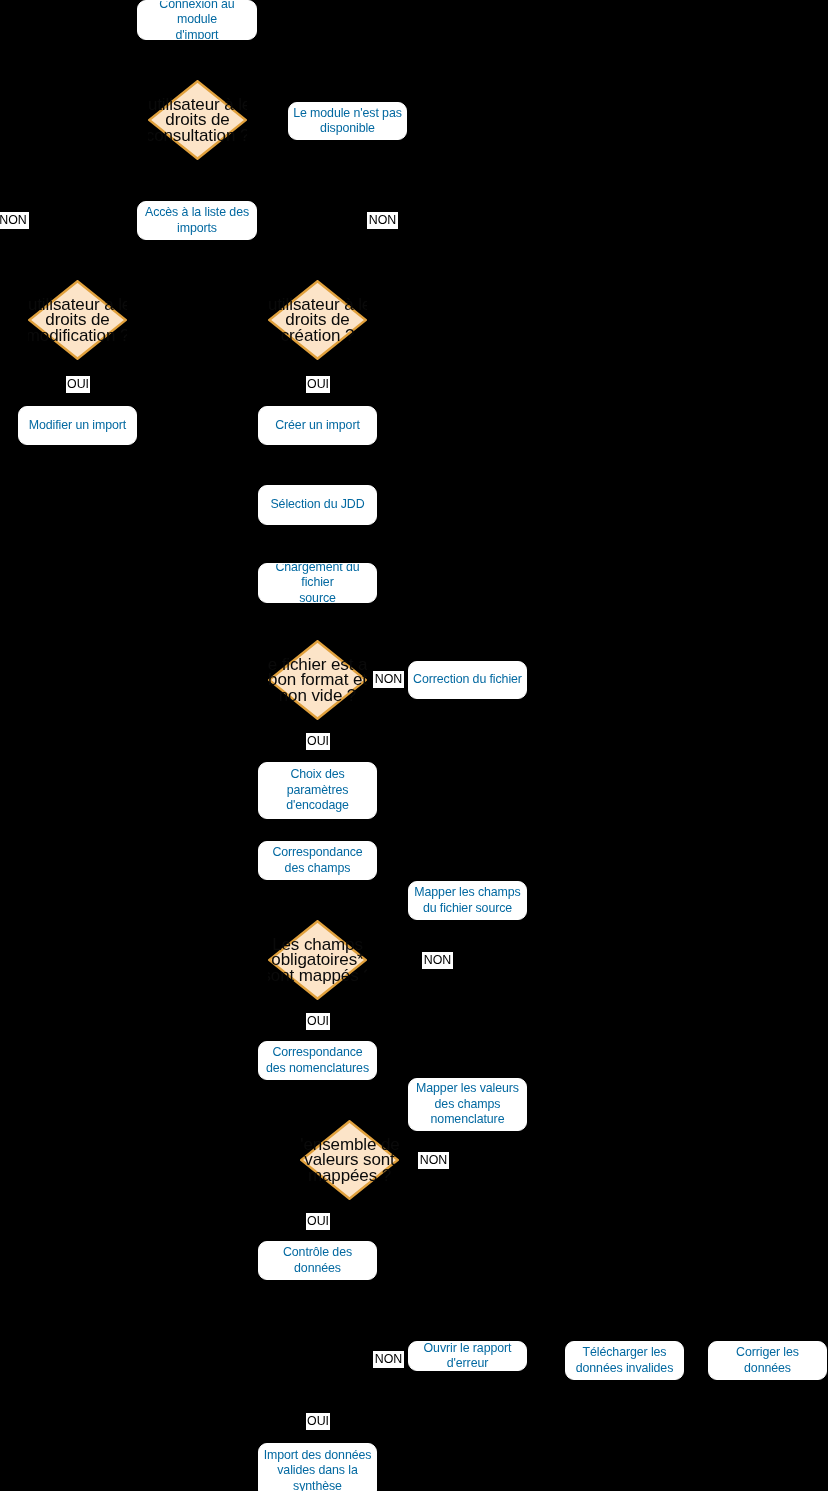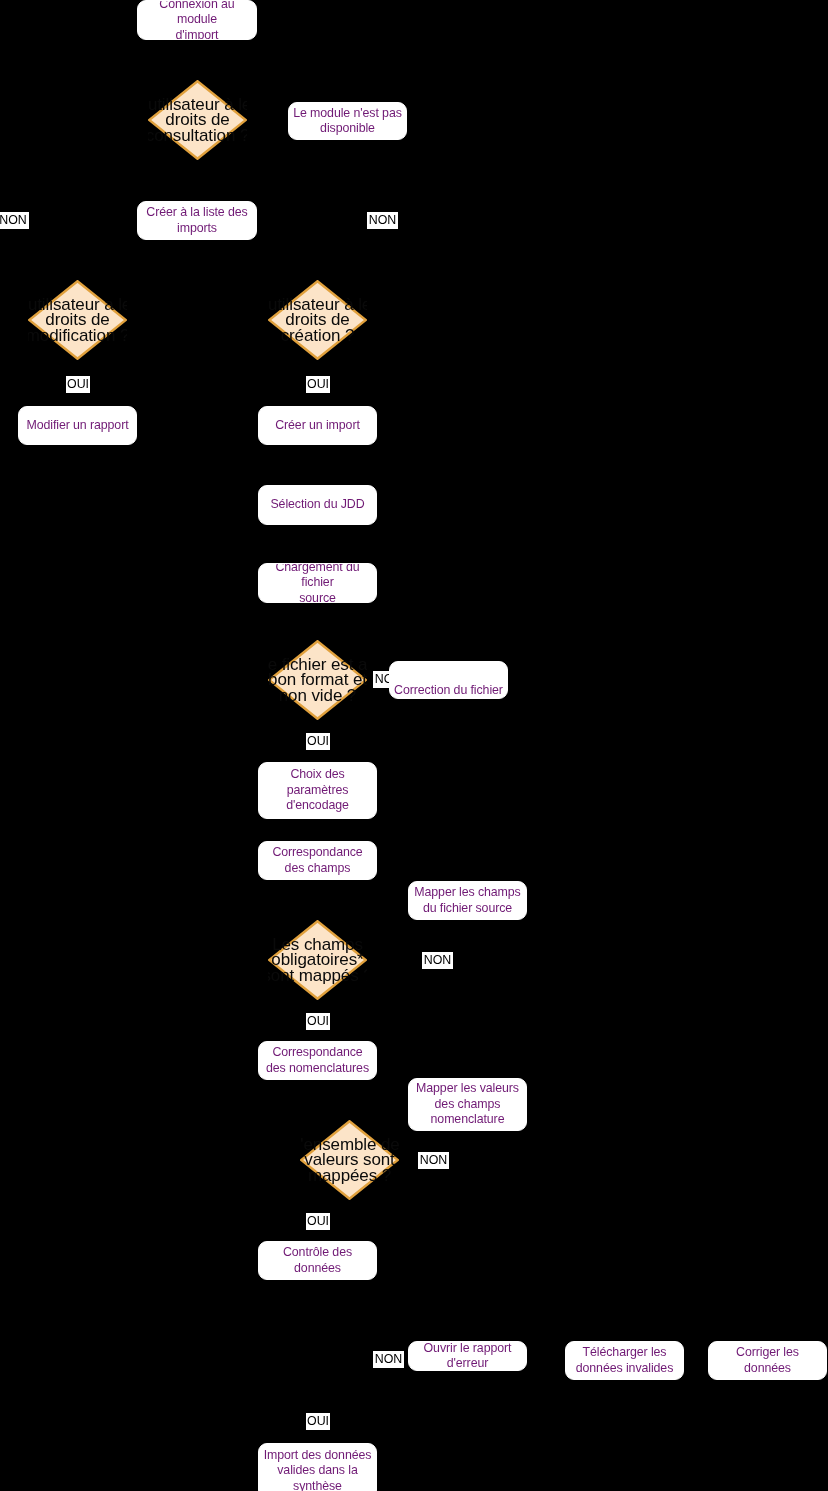--- a/index.html
+++ b/index.html
@@ -9,21 +9,21 @@
 
   
   .node{
     position:absolute;
     background:#ffffff;
     border:1px solid #ffffff;
     border-radius:9px;
     box-sizing:border-box;
     display:flex;align-items:center;justify-content:center;
     text-align:center;
-    color:#701a75;
+    color:#0369a1;
     font-size:12.4px;
     line-height:15.5px;
     letter-spacing:-0.1px;
     overflow:hidden;
     white-space:pre-line;
   }
 
   
   .decision{
     position:absolute;
@@ -88,21 +88,21 @@
   <div class="node" style="left:288px;top:102px;width:119px;height:38px;">
     <span>Le module n'est pas
 disponible</span>
   </div>
 
   <div class="elabel" style="left:-3px;top:212px;width:32px;height:17px;text-align:center;">
     <span>NON</span>
   </div>
 
   <div class="node" style="left:137px;top:201px;width:120px;height:39px;">
-    <span>Créer à la liste des
+    <span>Accès à la liste des
 imports</span>
   </div>
 
   <div class="elabel" style="left:367px;top:212px;width:31px;height:17px;text-align:center;">
     <span>NON</span>
   </div>
 
   <div class="decision" style="left:28px;top:280px;width:99px;height:80px;">
     <svg class="dshape" viewBox="0 0 99 80" preserveAspectRatio="none">
       <polygon points="49.5,1.2 97.8,40 49.5,78.8 1.2,40" fill="#fce4c8" stroke="#e0a03c" stroke-width="2.4"></polygon>
@@ -127,21 +127,21 @@
 
   <div class="elabel" style="left:66px;top:376px;width:24px;height:17px;text-align:center;">
     <span>OUI</span>
   </div>
 
   <div class="elabel" style="left:306px;top:376px;width:24px;height:17px;text-align:center;">
     <span>OUI</span>
   </div>
 
   <div class="node" style="left:18px;top:406px;width:119px;height:39px;">
-    <span>Modifier un rapport</span>
+    <span>Modifier un import</span>
   </div>
 
   <div class="node" style="left:258px;top:406px;width:119px;height:39px;">
     <span>Créer un import</span>
   </div>
 
   <div class="node" style="left:258px;top:485px;width:119px;height:40px;">
     <span>Sélection du JDD</span>
   </div>
 
@@ -158,21 +158,21 @@
       <span>Le fichier est au
 bon format et
 non vide ?</span>
     </div>
   </div>
 
   <div class="elabel" style="left:373px;top:671px;width:31px;height:17px;text-align:center;">
     <span>NON</span>
   </div>
 
-  <div class="node" style="left:389px;top:661px;width:119px;height:38px;align-items:flex-end;">
+  <div class="node" style="left:408px;top:661px;width:119px;height:38px;">
     <span>Correction du fichier</span>
   </div>
 
   <div class="elabel" style="left:306px;top:733px;width:24px;height:17px;text-align:center;">
     <span>OUI</span>
   </div>
 
   <div class="node" style="left:258px;top:762px;width:119px;height:57px;">
     <span>Choix des
 paramètres

